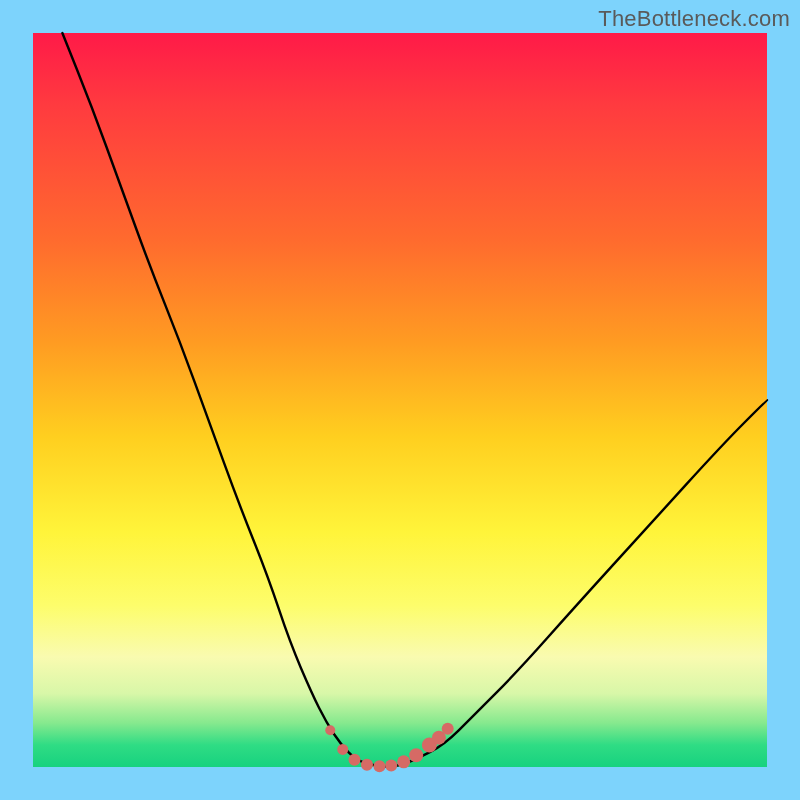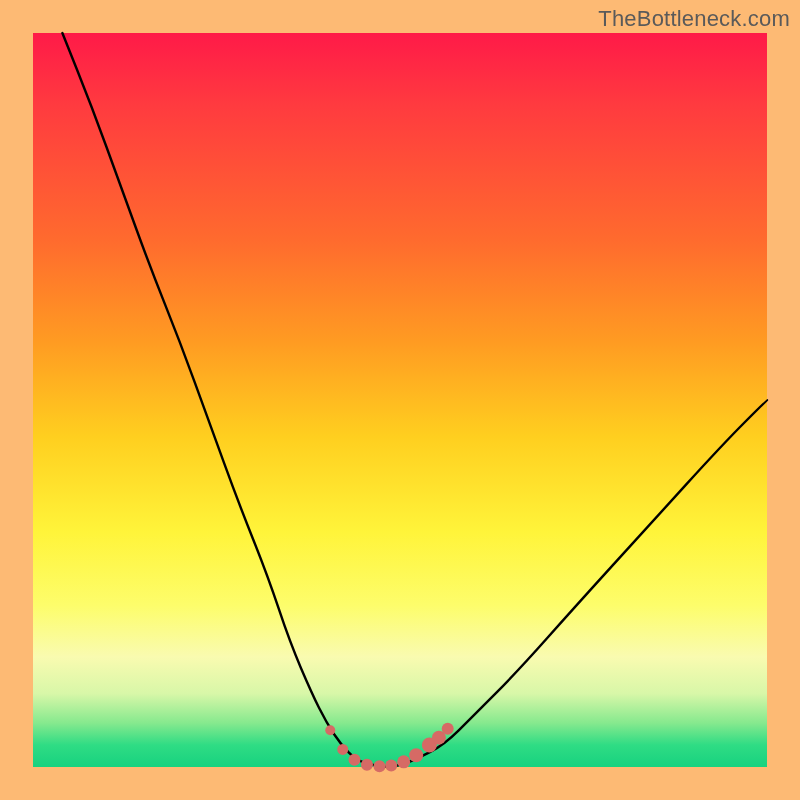--- a/index.html
+++ b/index.html
@@ -10,21 +10,21 @@
     background: #000;
     overflow: hidden;
     font-family: Arial, Helvetica, sans-serif;
   }
   .frame {
     position: absolute;
     left: 0;
     top: 0;
     width: 800px;
     height: 800px;
-    background: #fdba74;
+    background: #7dd3fc;
   }
   .plot {
     position: absolute;
     left: 33px;
     top: 33px;
     width: 734px;
     height: 734px;
     
     background: linear-gradient(
       to bottom,

